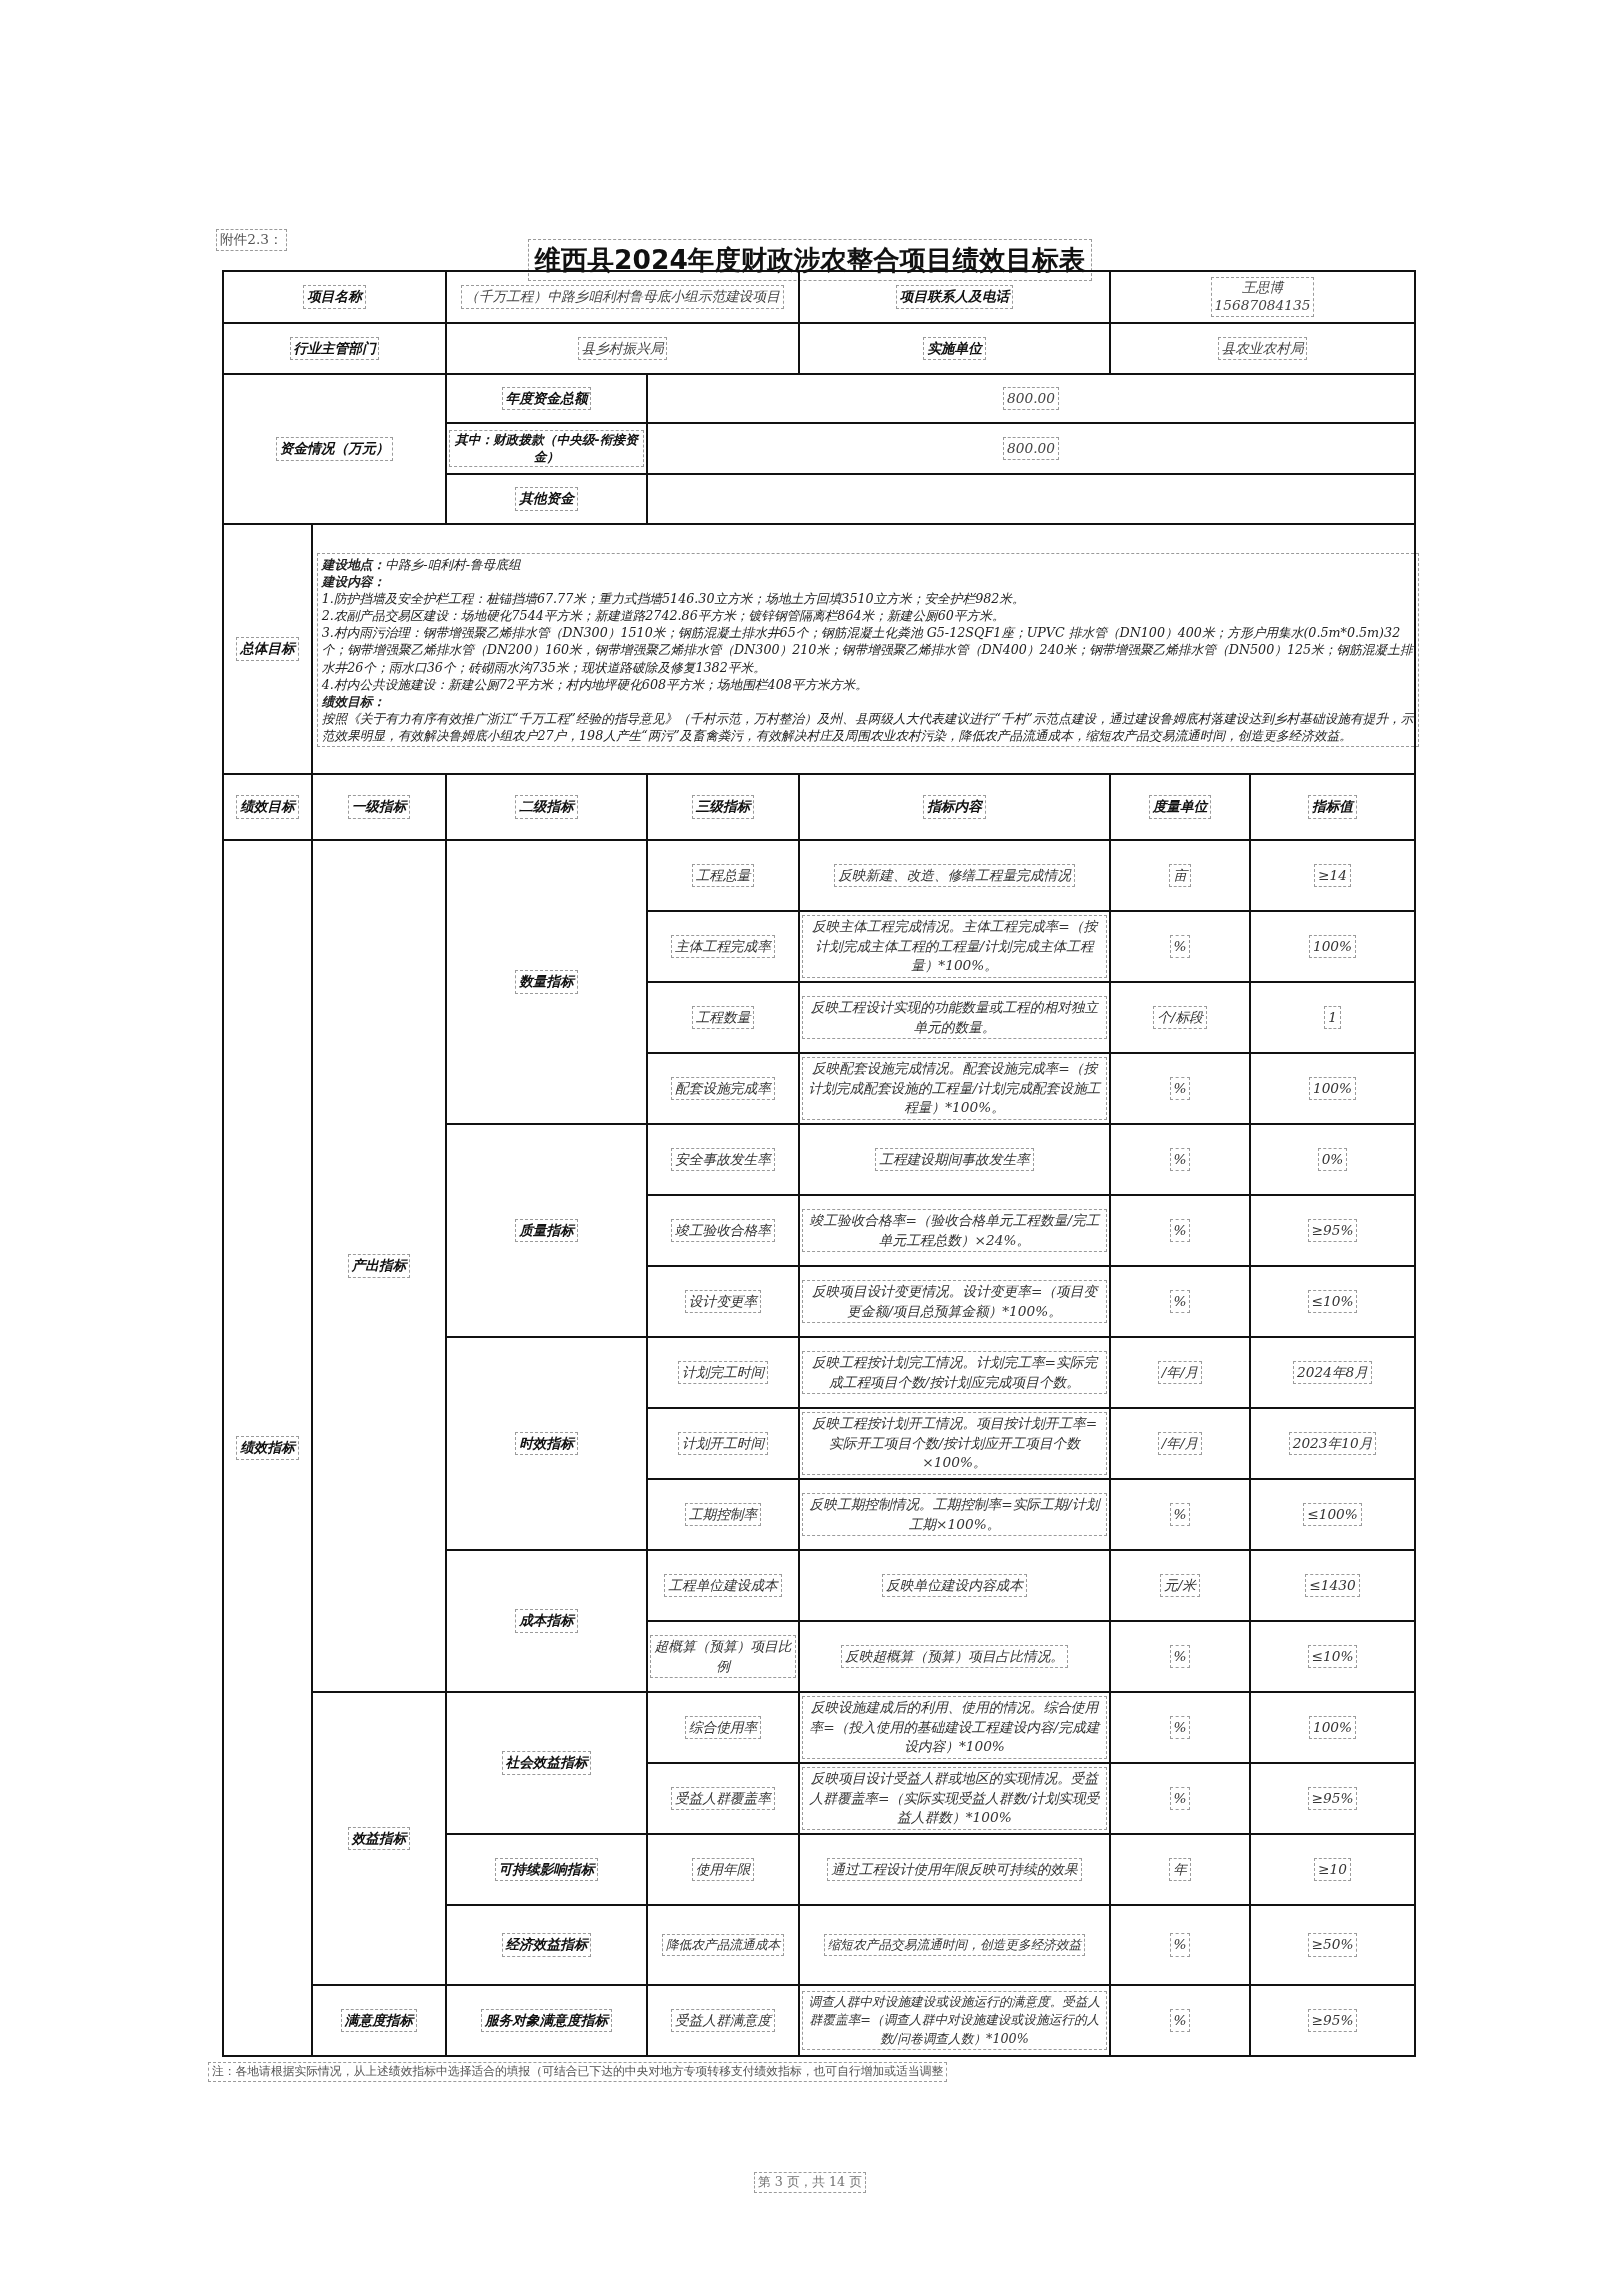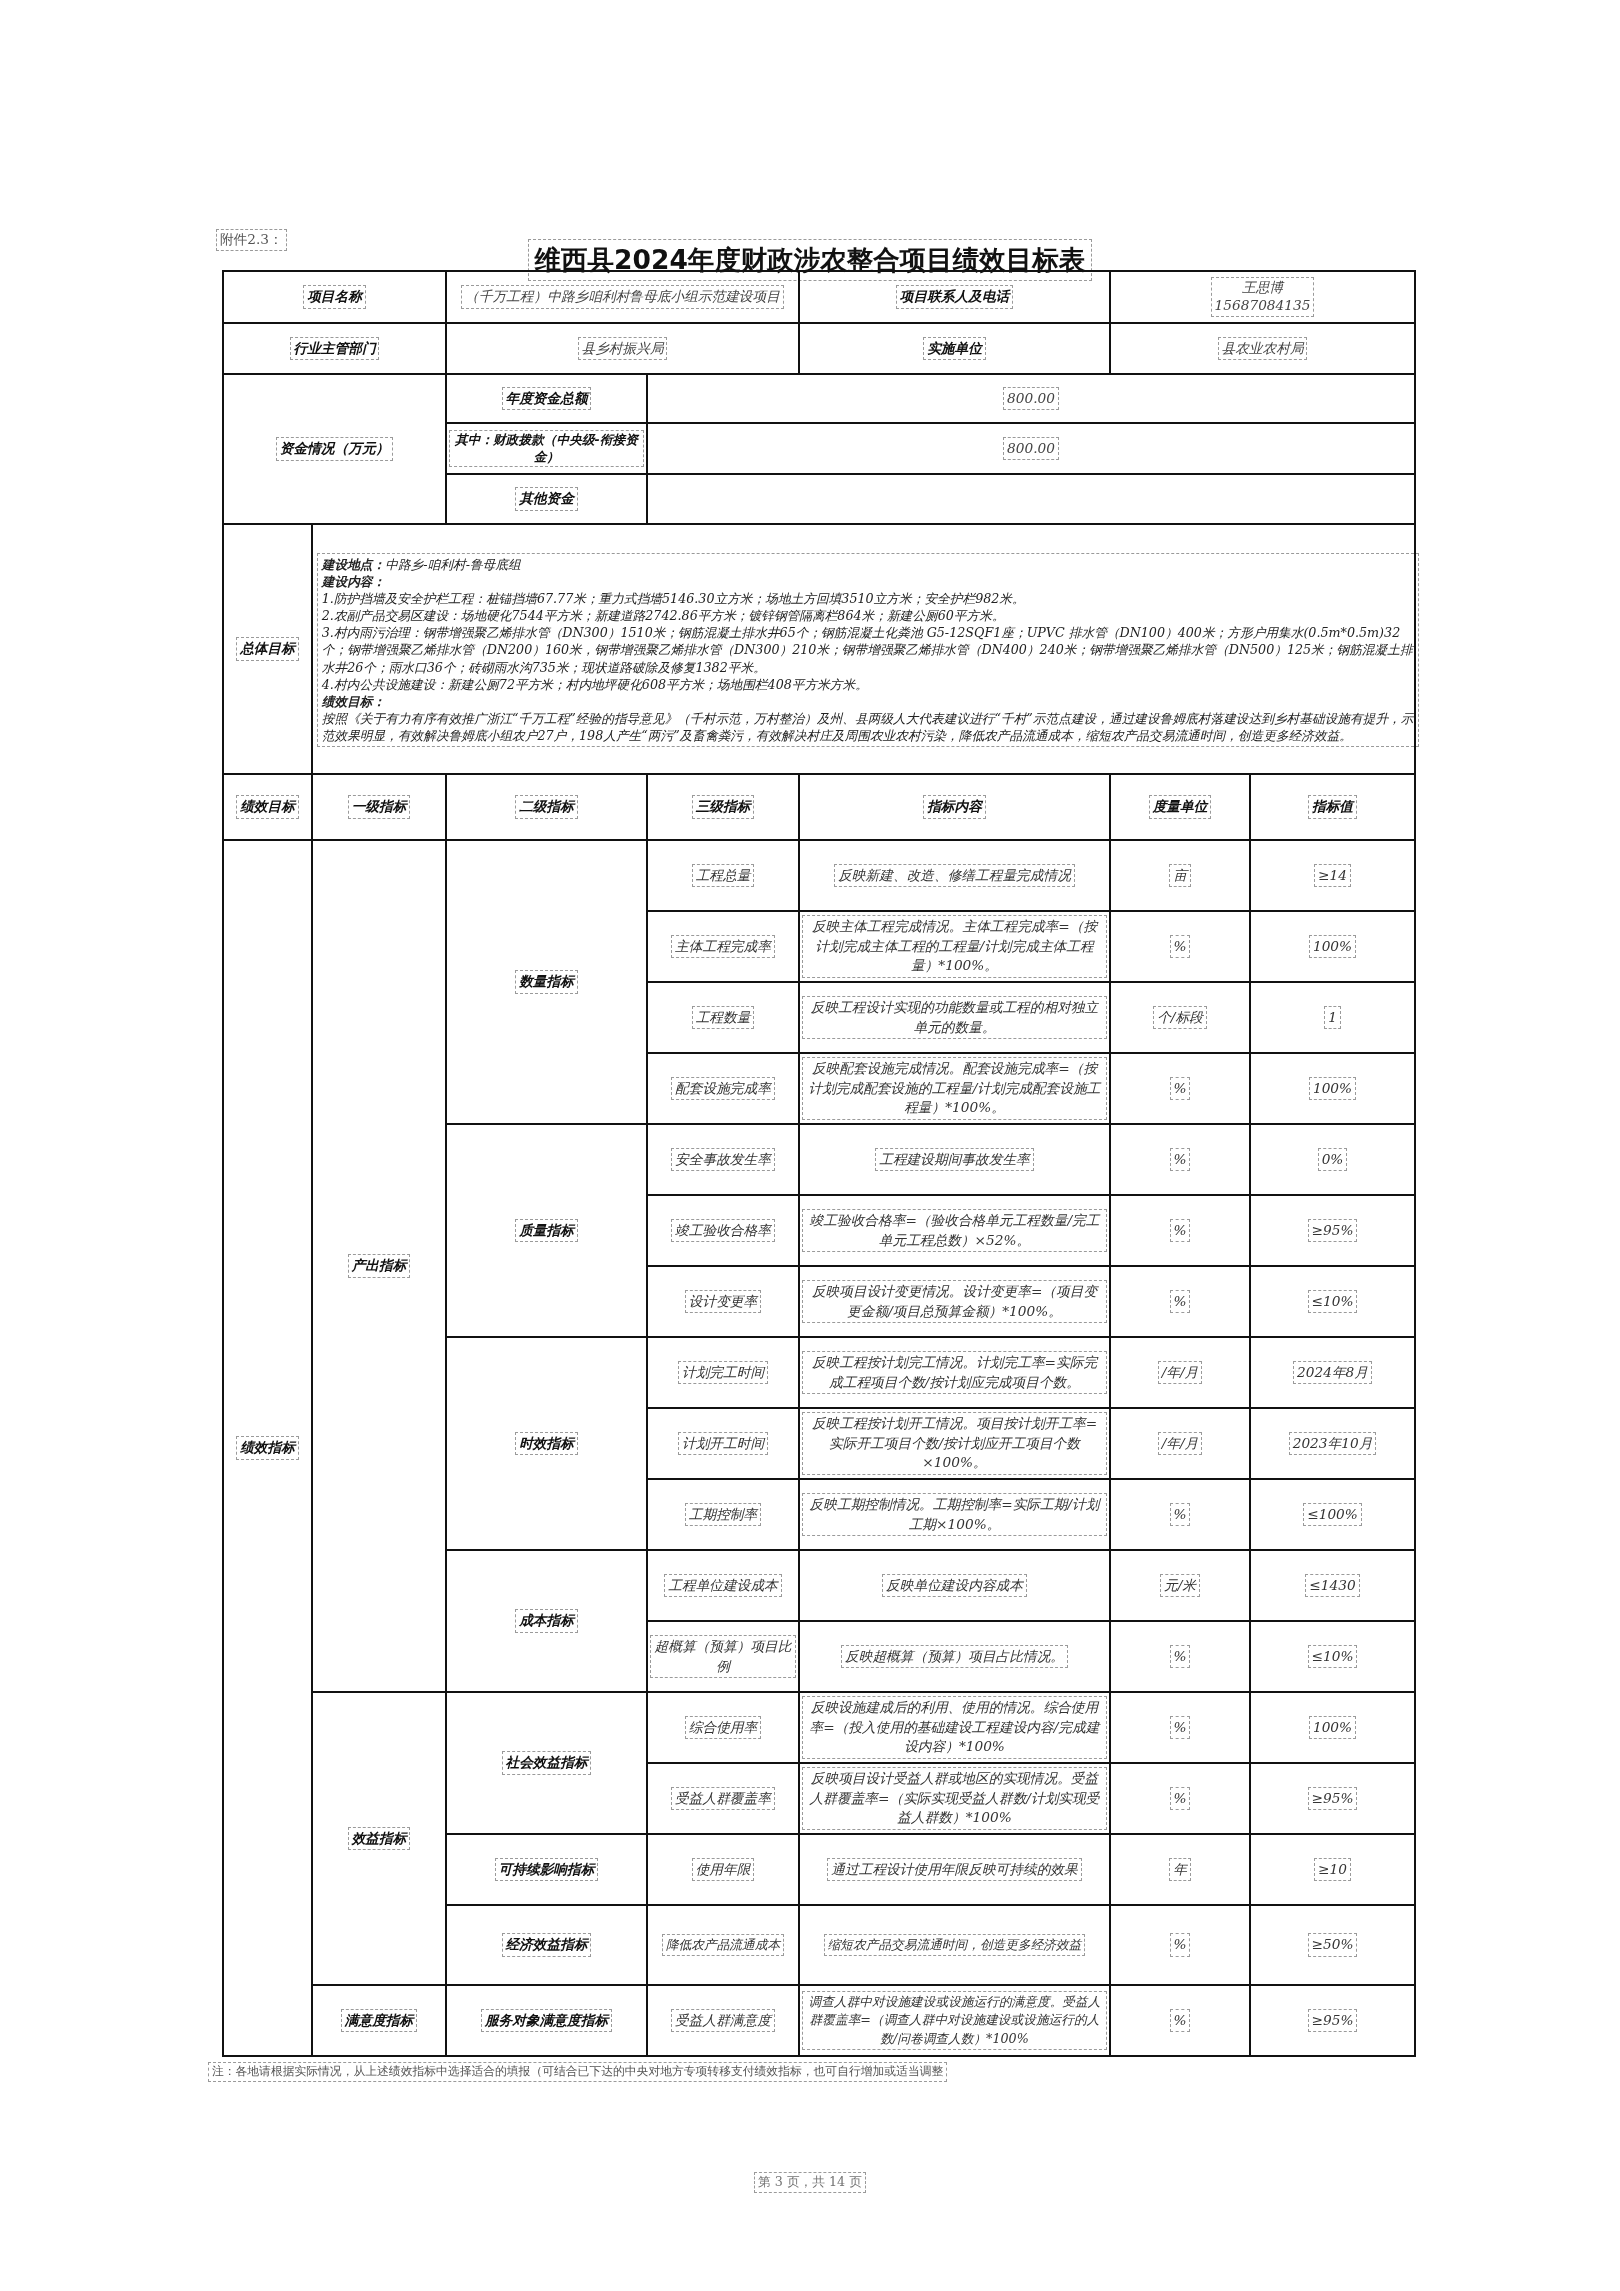--- a/index.html
+++ b/index.html
@@ -125,21 +125,21 @@
   <tr style="height:71px">
     <td rowspan="3"><span class="dash lbl">质量指标</span></td>
     <td><span class="dash desc">安全事故发生率</span></td>
     <td><span class="dash desc">工程建设期间事故发生率</span></td>
     <td><span class="dash desc">%</span></td>
     <td><span class="dash desc">0%</span></td>
   </tr>
 
   <tr style="height:71px">
     <td><span class="dash desc">竣工验收合格率</span></td>
-    <td><span class="dash desc">竣工验收合格率=（验收合格单元工程数量/完工单元工程总数）×52%。</span></td>
+    <td><span class="dash desc">竣工验收合格率=（验收合格单元工程数量/完工单元工程总数）×24%。</span></td>
     <td><span class="dash desc">%</span></td>
     <td><span class="dash desc">≥95%</span></td>
   </tr>
 
   <tr style="height:71px">
     <td><span class="dash desc">设计变更率</span></td>
     <td><span class="dash desc">反映项目设计变更情况。设计变更率=（项目变更金额/项目总预算金额）*100%。</span></td>
     <td><span class="dash desc">%</span></td>
     <td><span class="dash desc">≤10%</span></td>
   </tr>

